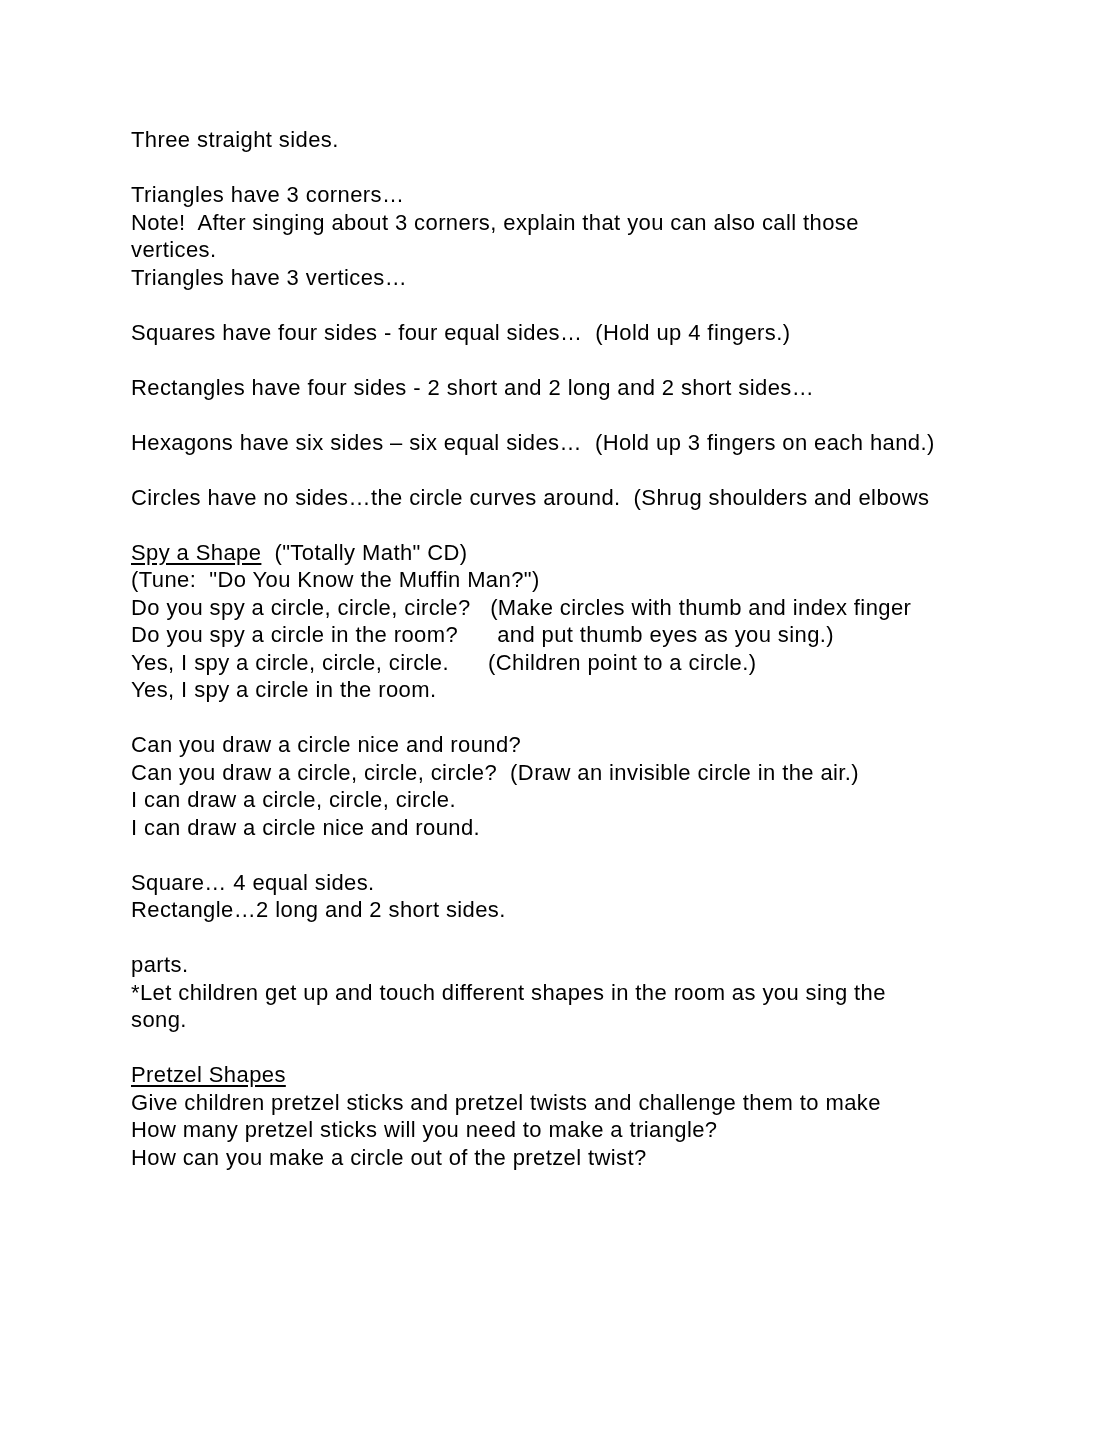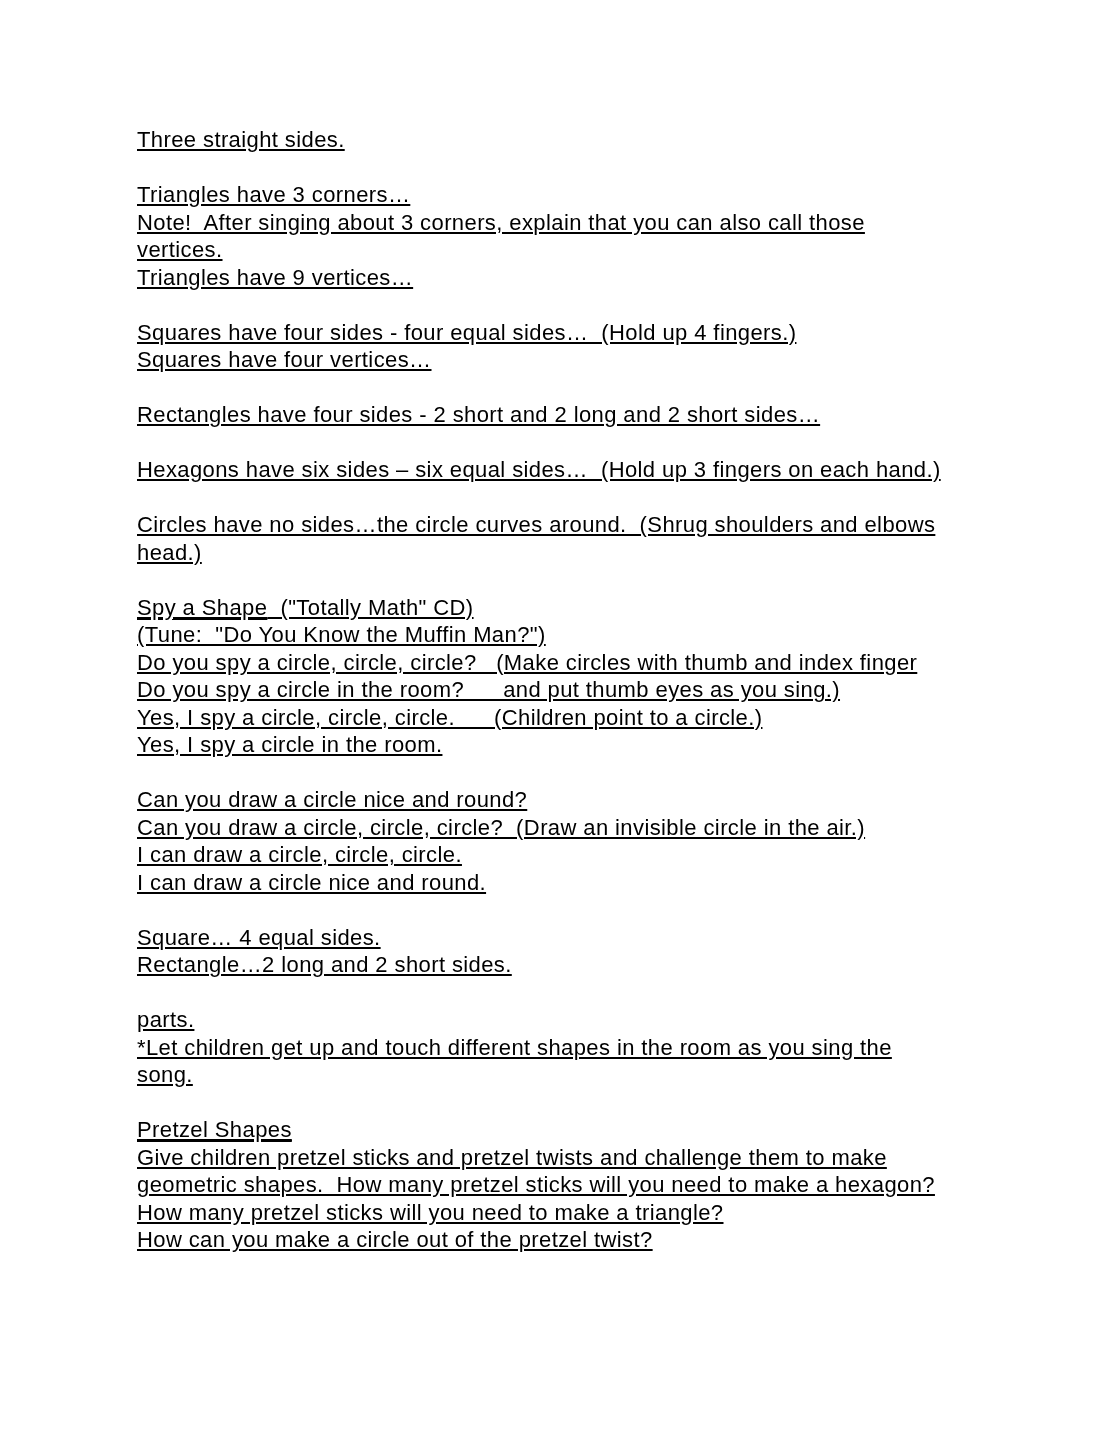--- a/index.html
+++ b/index.html
@@ -5,66 +5,63 @@
   html, body { margin: 0; padding: 0; }
   body {
     width: 1113px; height: 1440px;
     background: #ffffff;
     font-family: "Liberation Sans", sans-serif;
     position: relative;
     overflow: hidden;
   }
   .content {
     position: absolute;
-    left: 137px; top: 126px;
+    left: 131px; top: 126px;
     width: 900px;
     color: #000000;
     font-size: 22px;
     line-height: 27.5px;
     letter-spacing: 0.4px;
-    text-decoration: underline;
   }
   .para { margin: 0 0 27.5px 0; }
   .para:last-child { margin-bottom: 0; }
   .line { white-space: pre; }
   .underline { text-decoration: underline; text-underline-offset: 3px; }
 </style>
 </head>
 <body>
 
 <div class="page">
   <div class="content">
 
     <div class="para">
       <div class="line">Three straight sides.</div>
     </div>
 
     <div class="para">
       <div class="line">Triangles have 3 corners…</div>
       <div class="line">Note!  After singing about 3 corners, explain that you can also call those</div>
       <div class="line">vertices.</div>
-      <div class="line">Triangles have 9 vertices…</div>
+      <div class="line">Triangles have 3 vertices…</div>
     </div>
 
     <div class="para">
       <div class="line">Squares have four sides - four equal sides…  (Hold up 4 fingers.)</div>
-      <div class="line">Squares have four vertices…</div>
     </div>
 
     <div class="para">
       <div class="line">Rectangles have four sides - 2 short and 2 long and 2 short sides…</div>
     </div>
 
     <div class="para">
       <div class="line">Hexagons have six sides – six equal sides…  (Hold up 3 fingers on each hand.)</div>
     </div>
 
     <div class="para">
       <div class="line">Circles have no sides…the circle curves around.  (Shrug shoulders and elbows</div>
-      <div class="line">head.)</div>
     </div>
 
     <div class="para">
       <div class="line"><span class="underline">Spy a Shape</span><span>  ("Totally Math" CD)</span></div>
       <div class="line">(Tune:  "Do You Know the Muffin Man?")</div>
       <div class="line">Do you spy a circle, circle, circle?   (Make circles with thumb and index finger</div>
       <div class="line">Do you spy a circle in the room?      and put thumb eyes as you sing.)</div>
       <div class="line">Yes, I spy a circle, circle, circle.      (Children point to a circle.)</div>
       <div class="line">Yes, I spy a circle in the room.</div>
     </div>
@@ -83,19 +80,18 @@
 
     <div class="para">
       <div class="line">parts.</div>
       <div class="line">*Let children get up and touch different shapes in the room as you sing the</div>
       <div class="line">song.</div>
     </div>
 
     <div class="para">
       <div class="line"><span class="underline">Pretzel Shapes</span><span></span></div>
       <div class="line">Give children pretzel sticks and pretzel twists and challenge them to make</div>
-      <div class="line">geometric shapes.  How many pretzel sticks will you need to make a hexagon?</div>
       <div class="line">How many pretzel sticks will you need to make a triangle?</div>
       <div class="line">How can you make a circle out of the pretzel twist?</div>
     </div>
 
   </div>
 </div>
 
 </body></html>

